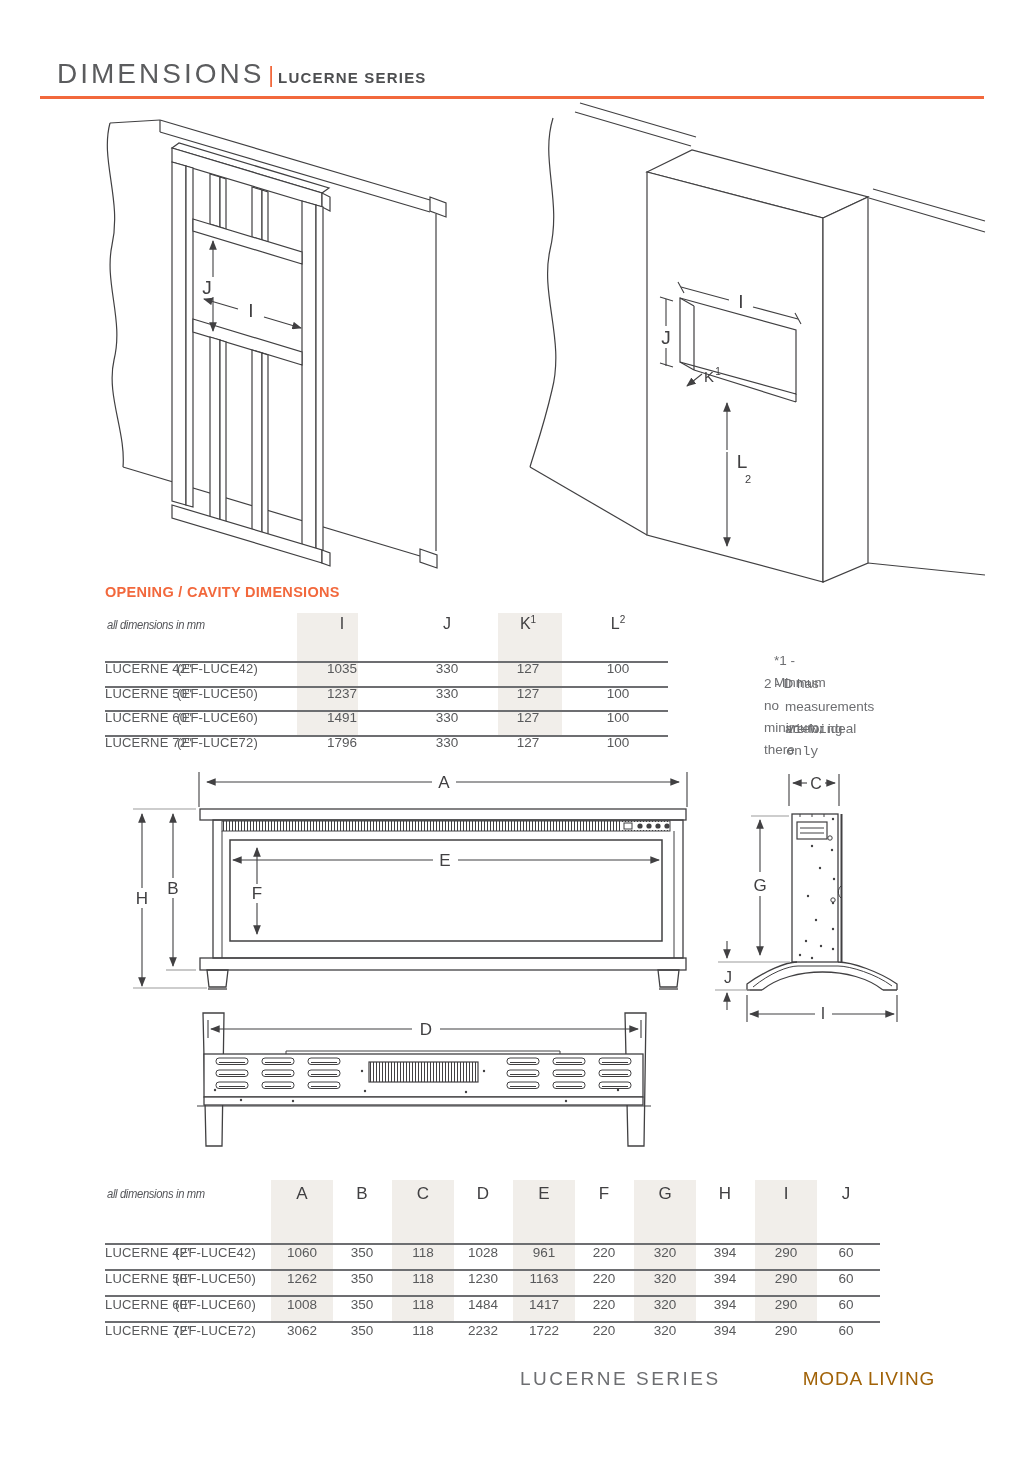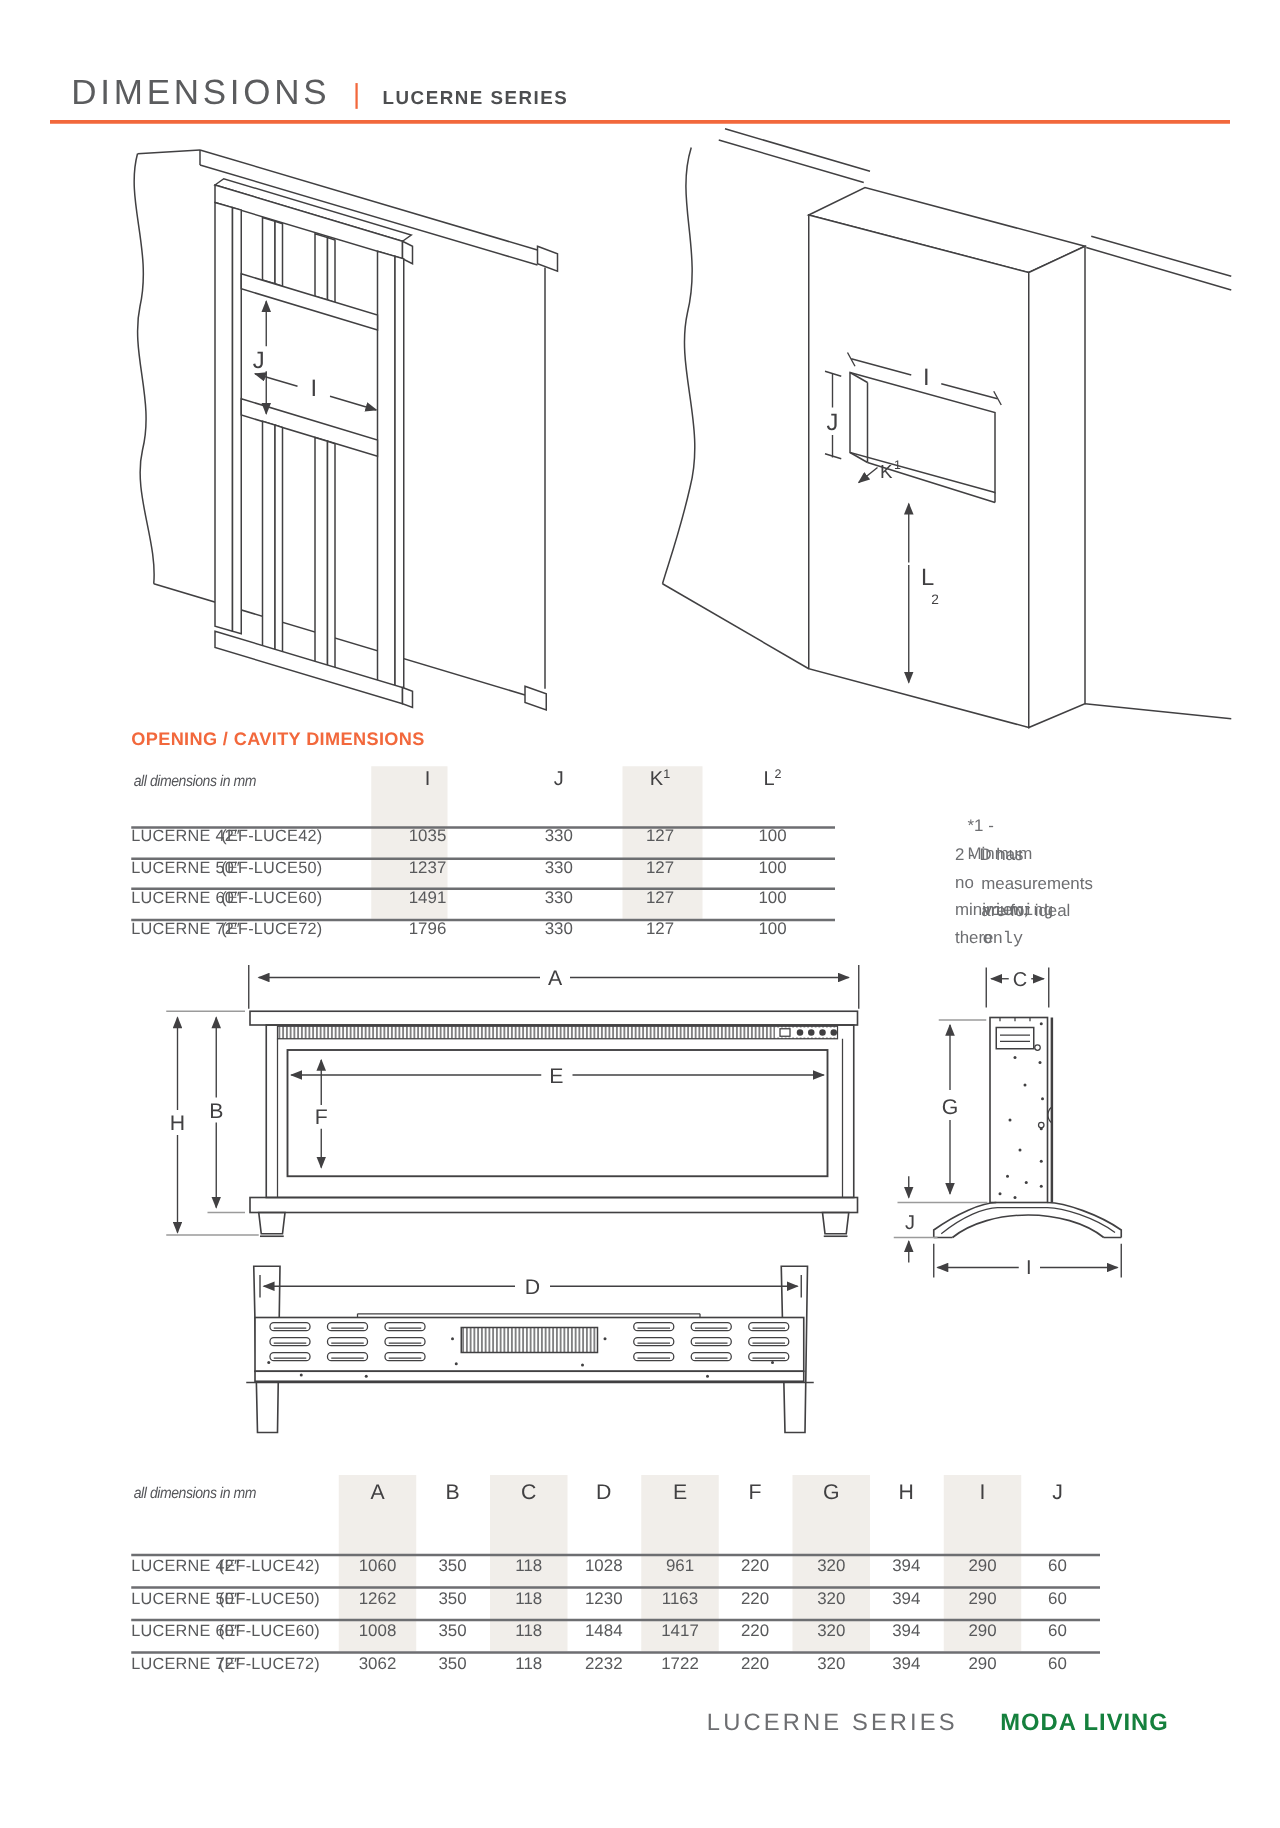--- a/index.html
+++ b/index.html
@@ -1,19 +1,19 @@
 <!DOCTYPE html>
 <html><head>
 <meta charset="utf-8">
 <style>
   html,body{margin:0;padding:0;background:#fff;}
   .page{position:relative;width:1024px;height:1462px;background:#ffffff;overflow:hidden;
         font-family:"Liberation Sans", sans-serif;color:#58595b;}
   
-  .hdr{position:absolute;left:57px;top:58px;display:flex;align-items:baseline;gap:18px;}
+  .hdr{position:absolute;left:57px;top:58px;display:flex;align-items:baseline;gap:4px;}
   .hdr-title{font-size:28px;letter-spacing:3px;color:#5b5c5e;font-weight:400;}
   .hdr-div{font-size:22px;color:#f2683c;font-weight:400;transform:translateY(-1px);}
   .hdr-series{font-size:15px;font-weight:bold;letter-spacing:1.2px;color:#4d4e50;}
   .hdr-rule{position:absolute;left:40px;top:96px;width:944px;height:2.5px;background:#f2683c;}
   
   svg{position:absolute;overflow:visible;}
   svg text{font-family:"Liberation Sans", sans-serif;fill:#414042;}
   
   .sec-heading{position:absolute;left:105px;top:584px;font-size:14.5px;font-weight:bold;
                color:#f2683c;letter-spacing:0.3px;}
@@ -36,21 +36,21 @@
   
   .notes{position:absolute;left:758px;top:650px;font-size:13.5px;color:#6d6e71;line-height:22px;}
   .note-l1{position:absolute;left:16px;top:0;}
   .note-l2{position:absolute;left:6px;top:23px;}
   .note-l3{position:absolute;left:27px;top:46px;}
   .note-l4{position:absolute;left:28px;top:69px;font-family:Liberation Mono, monospace;}
   
   .footer{position:absolute;left:400px;top:1368px;width:535px;display:flex;
           justify-content:flex-end;align-items:baseline;gap:34px;}
   .f-series{font-size:19px;letter-spacing:2.5px;color:#6d6e71;}
-  .f-brand{font-size:19px;font-weight:bold;letter-spacing:0.8px;color:#15803d;}
+  .f-brand{font-size:19px;font-weight:normal;letter-spacing:0.8px;color:#a16207;margin-left:48px;}
 </style>
 </head>
 <body>
 
 <div class="page">
 
   <div class="hdr">
     <span class="hdr-title">DIMENSIONS</span>
     <span class="hdr-div">|</span>
     <span class="hdr-series">LUCERNE SERIES</span>

